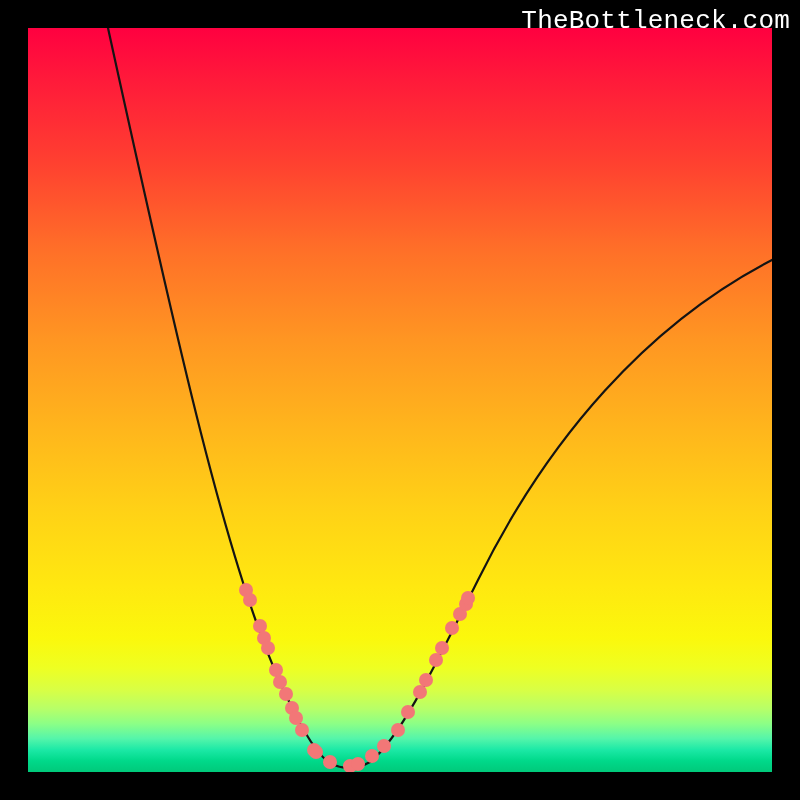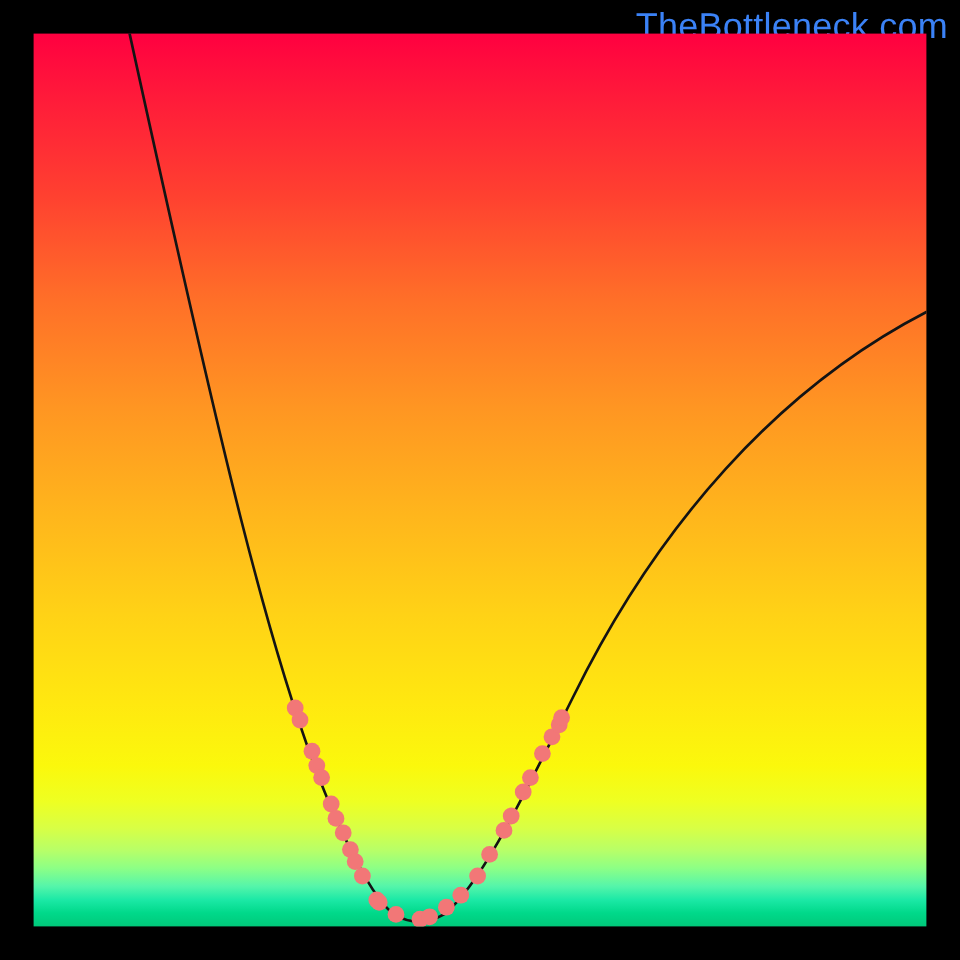--- a/index.html
+++ b/index.html
@@ -35,25 +35,26 @@
       #55f5aa 95.5%,
       #1ce9a6 97%,
       #00d98a 98.5%,
       #00c97a 100%
     );
   }
   .watermark {
     position: absolute;
     top: 6px;
     right: 10px;
-    color: #3b82f6;
-    font-size: 30px;
+    color: #ffffff;
+    font-size: 26px;
     font-weight: 500;
     letter-spacing: 0.2px;
     user-select: none;
+    font-family: Liberation Mono, monospace;
   }
   svg.curve {
     position: absolute;
     left: 0;
     top: 0;
     width: 744px;
     height: 744px;
   }
 </style>
 </head>

